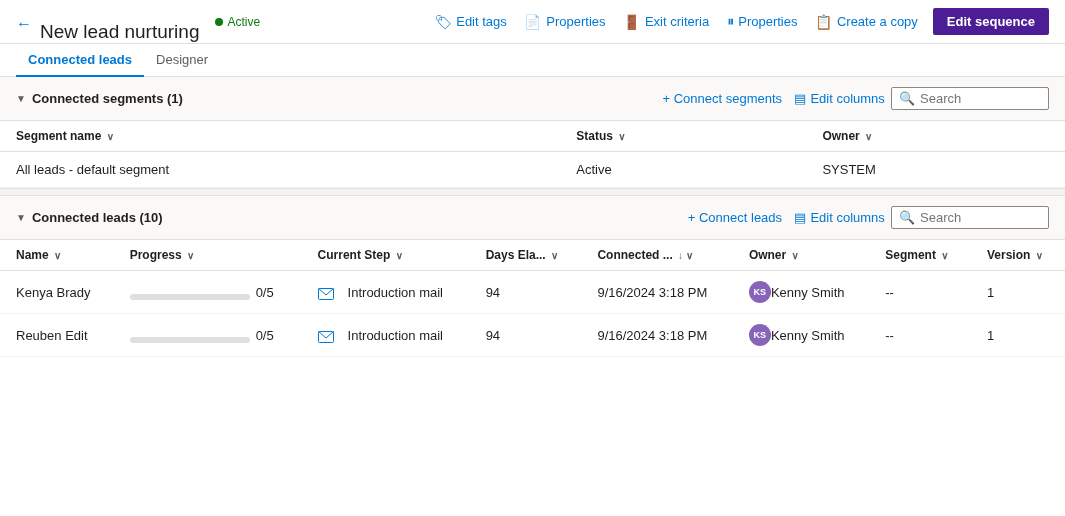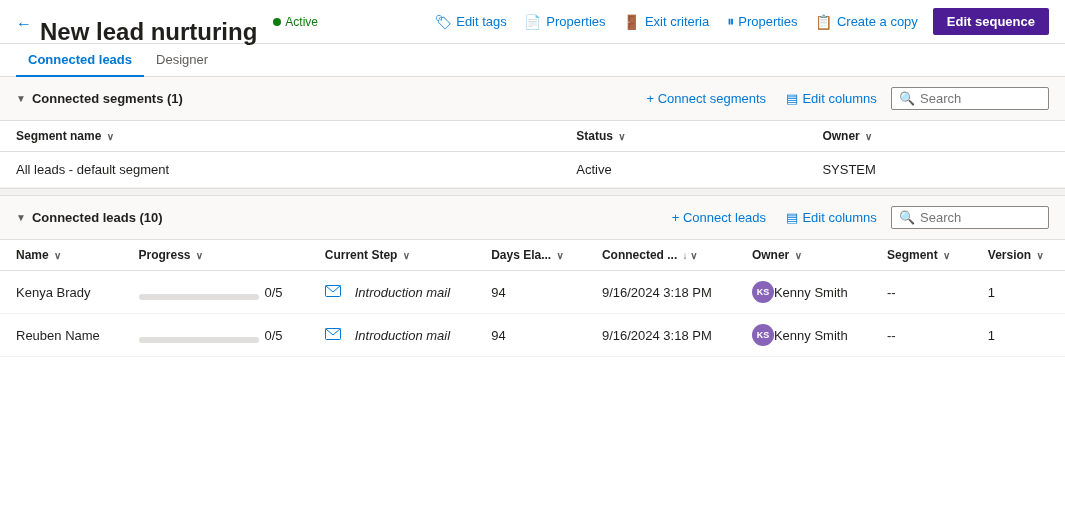--- a/index.html
+++ b/index.html
@@ -18,22 +18,22 @@
     .back-btn {
       color: #0078d4;
       cursor: pointer;
       font-size: 16px;
       background: none;
       border: none;
       display: flex;
       align-items: center;
     }
     .page-title {
-      font-size: 24px;
-      font-weight: 700;
+      font-size: 19px;
+      font-weight: 400;
       margin-right: 8px;
       margin-top: 20px;
     }
     .status-badge {
       display: flex;
       align-items: center;
       gap: 4px;
       font-size: 12px;
       color: #107c10;
     }
@@ -116,21 +116,20 @@
       display: flex;
       align-items: center;
       gap: 6px;
       font-weight: 600;
       font-size: 13px;
     }
     .chevron-icon { font-size: 10px; color: #605e5c; }
     .section-actions {
       display: flex;
       align-items: center;
-      gap: 8px;
       margin-left: auto;
     }
     .action-btn {
       display: flex;
       align-items: center;
       gap: 4px;
       background: none;
       border: none;
       cursor: pointer;
       color: #0078d4;
@@ -198,23 +197,22 @@
     }
     .progress-bar-fill {
       height: 6px;
       background: #0078d4;
       border-radius: 3px;
     }
 
     
     .step-cell {
       display: flex;
-      align-items: flex-start;
+      align-items: flex-end;
       gap: 14px;
-      font-style: italic;
     }
     .mail-icon {
       width: 16px;
       height: 12px;
       display: inline-block;
     }
 
     
     .owner-cell {
       display: flex;
@@ -381,21 +379,21 @@
             <td>
               <div class="owner-cell">
                 <div class="avatar">KS</div>
                 <span>Kenny Smith</span>
               </div>
             </td>
             <td>--</td>
             <td>1</td>
           </tr>
           <tr class="table-row">
-            <td>Reuben Name</td>
+            <td>Reuben Edit</td>
             <td>
               <div class="progress-container">
                 <div class="progress-bar-bg">
                   <div class="progress-bar-fill" style="width:0%"></div>
                 </div>
                 <span>0/5</span>
               </div>
             </td>
             <td>
               <div class="step-cell">

